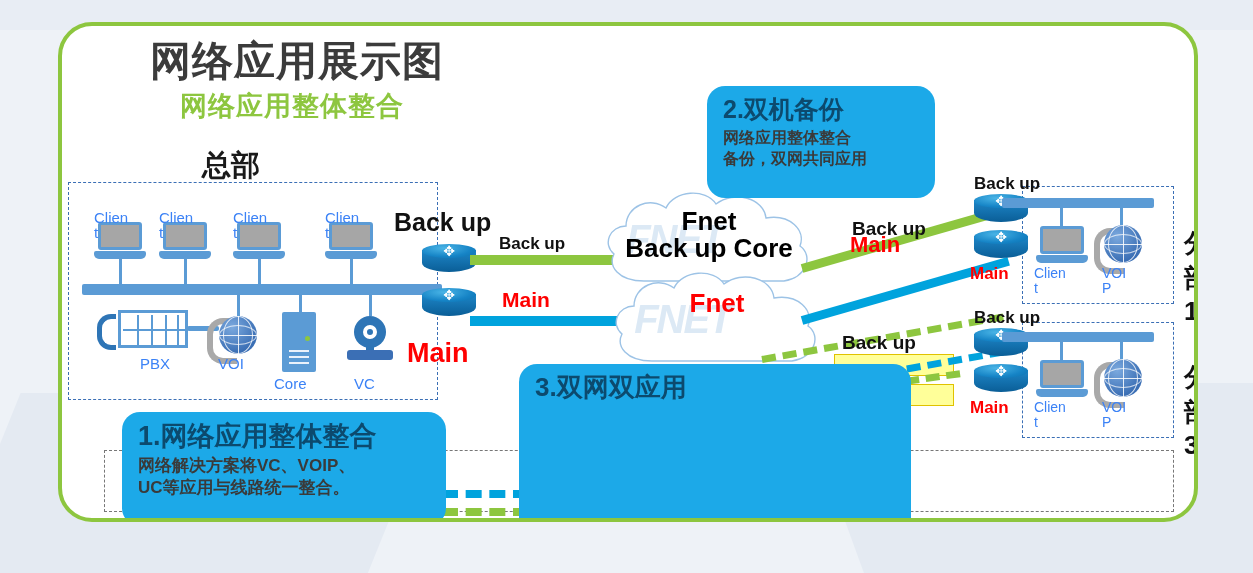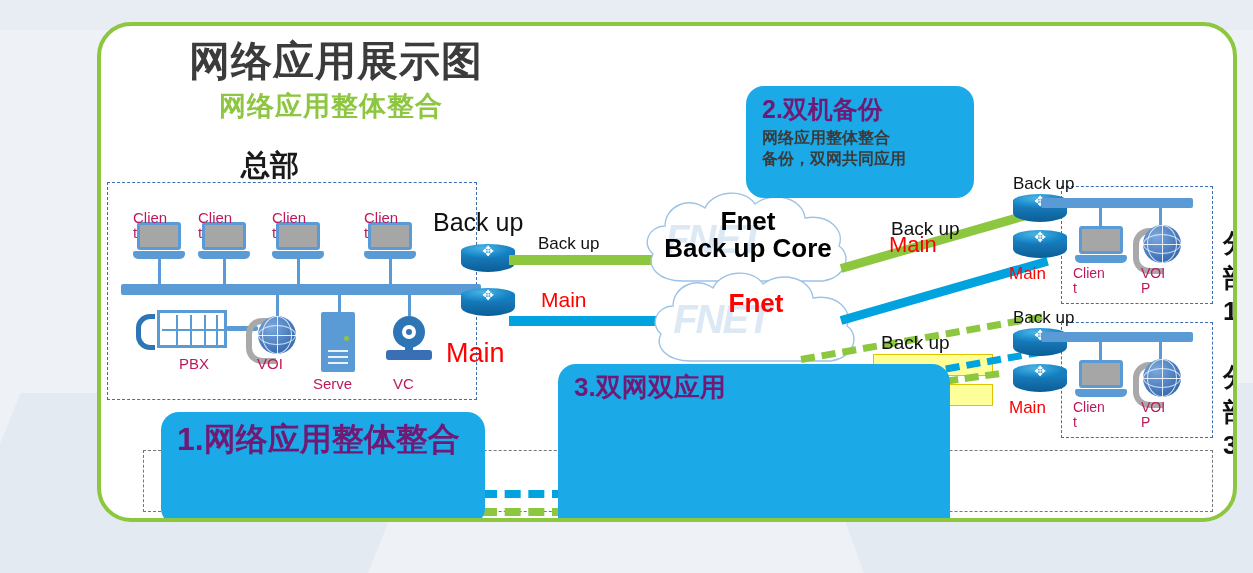--- a/index.html
+++ b/index.html
@@ -11,39 +11,38 @@
   }
   .bg-shapes{position:absolute;inset:0;overflow:hidden;}
   .bg-shapes .tri1{position:absolute;left:-40px;bottom:-120px;width:420px;height:300px;background:#e4eaf2;transform:skewX(-22deg);}
   .bg-shapes .tri2{position:absolute;right:-60px;bottom:-130px;width:460px;height:320px;background:#e4eaf2;transform:skewX(20deg);}
   .bg-shapes .tri3{position:absolute;left:0;top:-90px;width:100%;height:120px;background:#e8edf4;}
 
   .frame{
     position:absolute;left:58px;top:22px;width:1140px;height:500px;
     background:#ffffff;border:4px solid #8DC63F;border-radius:34px;
     box-sizing:border-box;
-    margin-left:39px;
   }
   .canvas{position:absolute;inset:0;overflow:hidden;border-radius:30px;}
 
   
   .title{position:absolute;left:88px;top:8px;font-size:41px;font-weight:bold;color:#3b3b3b;letter-spacing:1px;}
   .subtitle{position:absolute;left:118px;top:62px;font-size:27px;font-weight:bold;color:#8DC63F;letter-spacing:1px;}
   .hq-title{position:absolute;left:140px;top:120px;font-size:29px;font-weight:bold;color:#1a1a1a;}
 
   
   .zone{position:absolute;border:1.6px dashed #3b6fb5;box-sizing:border-box;}
   .zone-gray{position:absolute;border:1.6px dashed #777;box-sizing:border-box;}
 
   
   .bus{position:absolute;background:#5B9BD5;border-radius:2px;}
   .stem{position:absolute;background:#5B9BD5;width:3px;}
 
   
-  .dev-label{position:absolute;color:#be185d;font-size:15px;line-height:15px;text-align:left;}
+  .dev-label{position:absolute;color:#3b82f6;font-size:15px;line-height:15px;text-align:left;}
   .dev-label.small{font-size:14px;}
 
   
   .laptop{position:absolute;width:52px;height:40px;}
   .laptop .lid{position:absolute;left:4px;top:0;width:44px;height:28px;border:3px solid #5B9BD5;border-radius:3px;background:#a6a6a6;box-sizing:border-box;}
   .laptop .base{position:absolute;left:0;top:29px;width:52px;height:8px;background:#5B9BD5;border-radius:2px 2px 5px 5px;}
 
   
   .globe{position:absolute;width:38px;height:38px;}
   .globe .ball{position:absolute;inset:0;border-radius:50%;background:
@@ -80,35 +79,35 @@
       background:radial-gradient(ellipse at 40% 30%, #49B4E6 0%, #1684C6 60%, #0C6FAC 100%);}
   .router .arrows{position:absolute;left:14px;top:1px;width:26px;height:13px;color:#fff;font-size:14px;line-height:13px;text-align:center;font-weight:bold;}
 
   
   .cloud{position:absolute;}
   .cloud svg{position:absolute;inset:0;}
   .cloud .wm{position:absolute;left:14%;top:28%;font-size:40px;font-style:italic;font-weight:bold;color:#dce9f5;letter-spacing:-2px;}
   .cloud .ctext{position:absolute;width:100%;text-align:center;font-weight:bold;line-height:1.02;}
 
   
-  .lbl{position:absolute;font-weight:normal;white-space:nowrap;}
+  .lbl{position:absolute;font-weight:bold;white-space:nowrap;}
   .lbl.black{color:#111;}
   .lbl.red{color:#FF0000;}
 
   
   .line{position:absolute;transform-origin:0 50%;}
 
   
   .yellow{position:absolute;background:#FFFF99;border:1px solid #E0C200;box-sizing:border-box;}
 
   
   .callout{position:absolute;background:#1CA9E8;border-radius:18px;color:#fff;padding:8px 16px 12px 16px;box-sizing:border-box;}
-  .callout .ch{font-size:26px;font-weight:bold;line-height:1.22;color:#701a75;}
+  .callout .ch{font-size:26px;font-weight:bold;line-height:1.22;color:#0c4a6e;}
   .callout .cb{font-size:17px;font-weight:bold;line-height:1.32;color:#3a3a3a;margin-top:2px;}
-  .callout.c1 .ch{font-size:32px;}
+  .callout.c1 .ch{font-size:27px;}
   .callout.c2 .ch{font-size:25px;}
   .callout.c2 .cb{font-size:16px;}
   .callout.c3 .ch{font-size:26px;}
   .callout.c3 .cb{font-size:17px;}
 
   .branch-name{position:absolute;font-size:26px;font-weight:bold;color:#111;}
 </style>
 </head>
 <body>
 
@@ -191,21 +190,21 @@
   </div>
   <div class="dev-label" style="left:156px;top:330px;">VOI</div>
 
   <div class="stem" style="left:237px;top:266px;height:20px;"></div>
   <div class="server" style="left:220px;top:286px;">
     <div class="led"></div>
     <div class="ln" style="top:38px;"></div>
     <div class="ln" style="top:44px;"></div>
     <div class="ln" style="top:50px;"></div>
   </div>
-  <div class="dev-label" style="left:212px;top:350px;">Serve</div>
+  <div class="dev-label" style="left:212px;top:350px;">Core</div>
 
   <div class="stem" style="left:307px;top:266px;height:24px;"></div>
   <div class="vc" style="left:285px;top:290px;">
     <div class="head"></div>
     <div class="lens"></div>
     <div class="neck"></div>
     <div class="base"></div>
   </div>
   <div class="dev-label" style="left:292px;top:350px;">VC</div>
 
@@ -350,20 +349,24 @@
   </div>
 
   <div class="branch-name" style="left:1122px;top:334px;">分部3</div>
 
   <div class="zone-gray" style="left:42px;top:424px;width:1070px;height:62px;"></div>
   <div class="line" style="left:380px;top:464px;width:300px;height:0;border-top:8px dashed #00A3DD;"></div>
   <div class="line" style="left:380px;top:482px;width:300px;height:0;border-top:8px dashed #8DC63F;"></div>
 
   <div class="callout c1" style="left:60px;top:386px;width:324px;height:114px;">
     <div class="ch">1.网络应用整体整合</div>
+    <div class="cb">
+      <span>网络解决方案将VC、VOIP、</span><br>
+      <span>UC等应用与线路统一整合。</span>
+    </div>
   </div>
 
   <div class="callout c2" style="left:645px;top:60px;width:228px;height:112px;">
     <div class="ch">2.双机备份</div>
     <div class="cb">
       <span>网络应用整体整合</span><br>
       <span>备份，双网共同应用</span>
     </div>
   </div>
 

